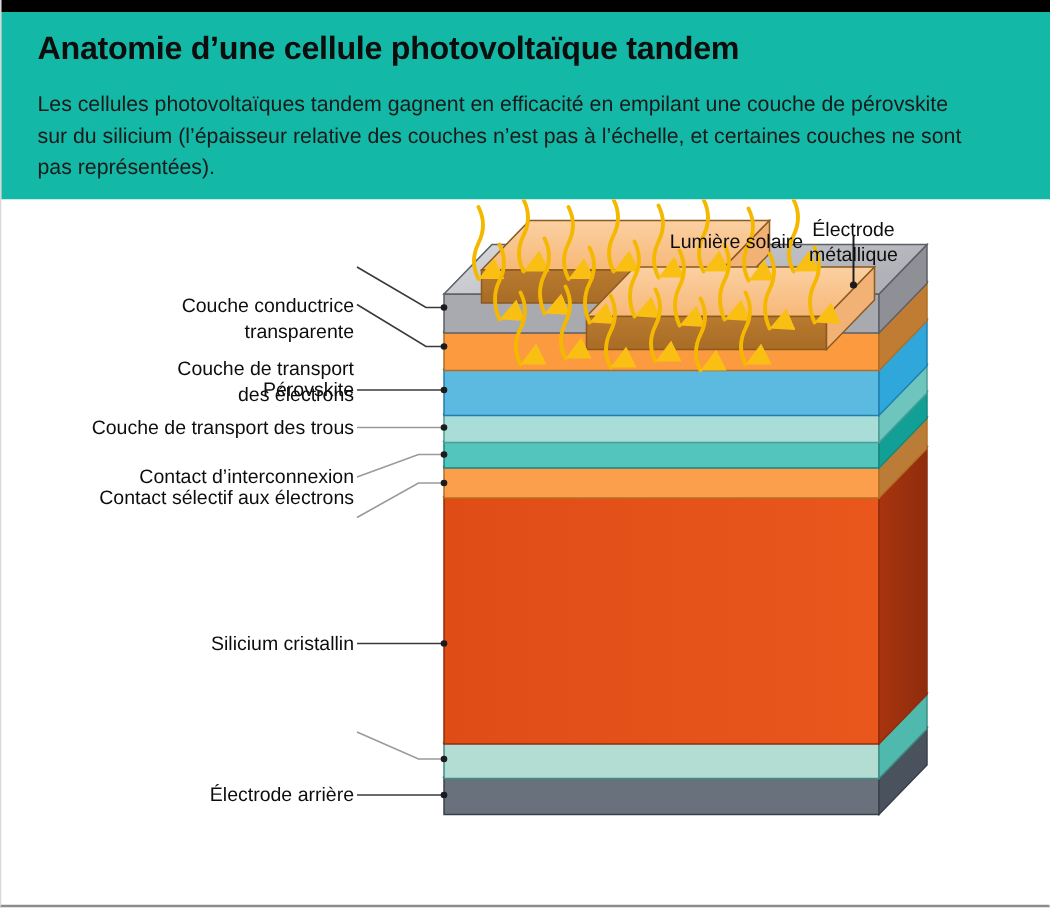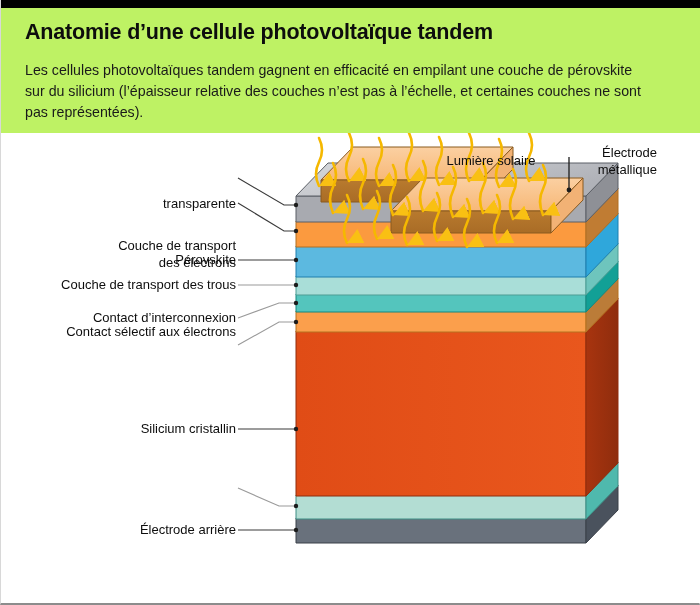--- a/index.html
+++ b/index.html
@@ -19,21 +19,21 @@
     border-left:1px solid #d8d8d8;
     border-right:1px solid #d8d8d8;
     background:#ffffff;
   }
   .topbar{
     position:absolute;left:0;top:0;width:700px;height:8px;
     background:#000000;
   }
   .header{
     position:absolute;left:0;top:8px;width:700px;height:125px;
-    background:#bef264;
+    background:#14b8a6;
     box-sizing:border-box;
   }
   .title{
     position:absolute;left:24px;top:12px;
     font-size:21.5px;font-weight:bold;letter-spacing:-0.2px;
     color:#0d0d0d;white-space:nowrap;
   }
   .subtitle{
     position:absolute;left:24px;top:52px;width:625px;
     font-size:14.2px;line-height:21px;color:#1a1a1a;
@@ -222,20 +222,21 @@
           <path d="M237,397 L293,397" stroke="#3a3a3a" stroke-width="1.1"></path>
           <circle cx="295" cy="397" r="2.2" fill="#1c1c1c"></circle>
 
           <path d="M568,24 L568,56" stroke="#1c1c1c" stroke-width="1.3"></path>
           <circle cx="568" cy="57" r="2.4" fill="#1c1c1c"></circle>
         </g>
       </g>
     </svg>
 
     <div class="lbl r" style="left:20px;top:63px;width:215px;">
+      <div>Couche conductrice</div>
       <div>transparente</div>
     </div>
 
     <div class="lbl r" style="left:20px;top:105px;width:215px;">
       <div>Couche de transport</div>
       <div>des électrons</div>
     </div>
 
     <div class="lbl r" style="left:20px;top:119px;width:215px;">Pérovskite</div>
 
@@ -245,19 +246,19 @@
 
     <div class="lbl r" style="left:8px;top:191px;width:227px;">Contact sélectif aux électrons</div>
 
     <div class="lbl r" style="left:20px;top:288px;width:215px;">Silicium cristallin</div>
 
 
     <div class="lbl r" style="left:20px;top:389px;width:215px;">Électrode arrière</div>
 
     <div class="lbl c" style="left:430px;top:20px;width:120px;">Lumière solaire</div>
 
-    <div class="lbl c" style="left:536px;top:12px;width:120px;text-align:right;">
+    <div class="lbl c" style="left:508px;top:12px;width:120px;">
       <div>Électrode</div>
       <div>métallique</div>
     </div>
 
   </div>
 </div>
 
 </body></html>

